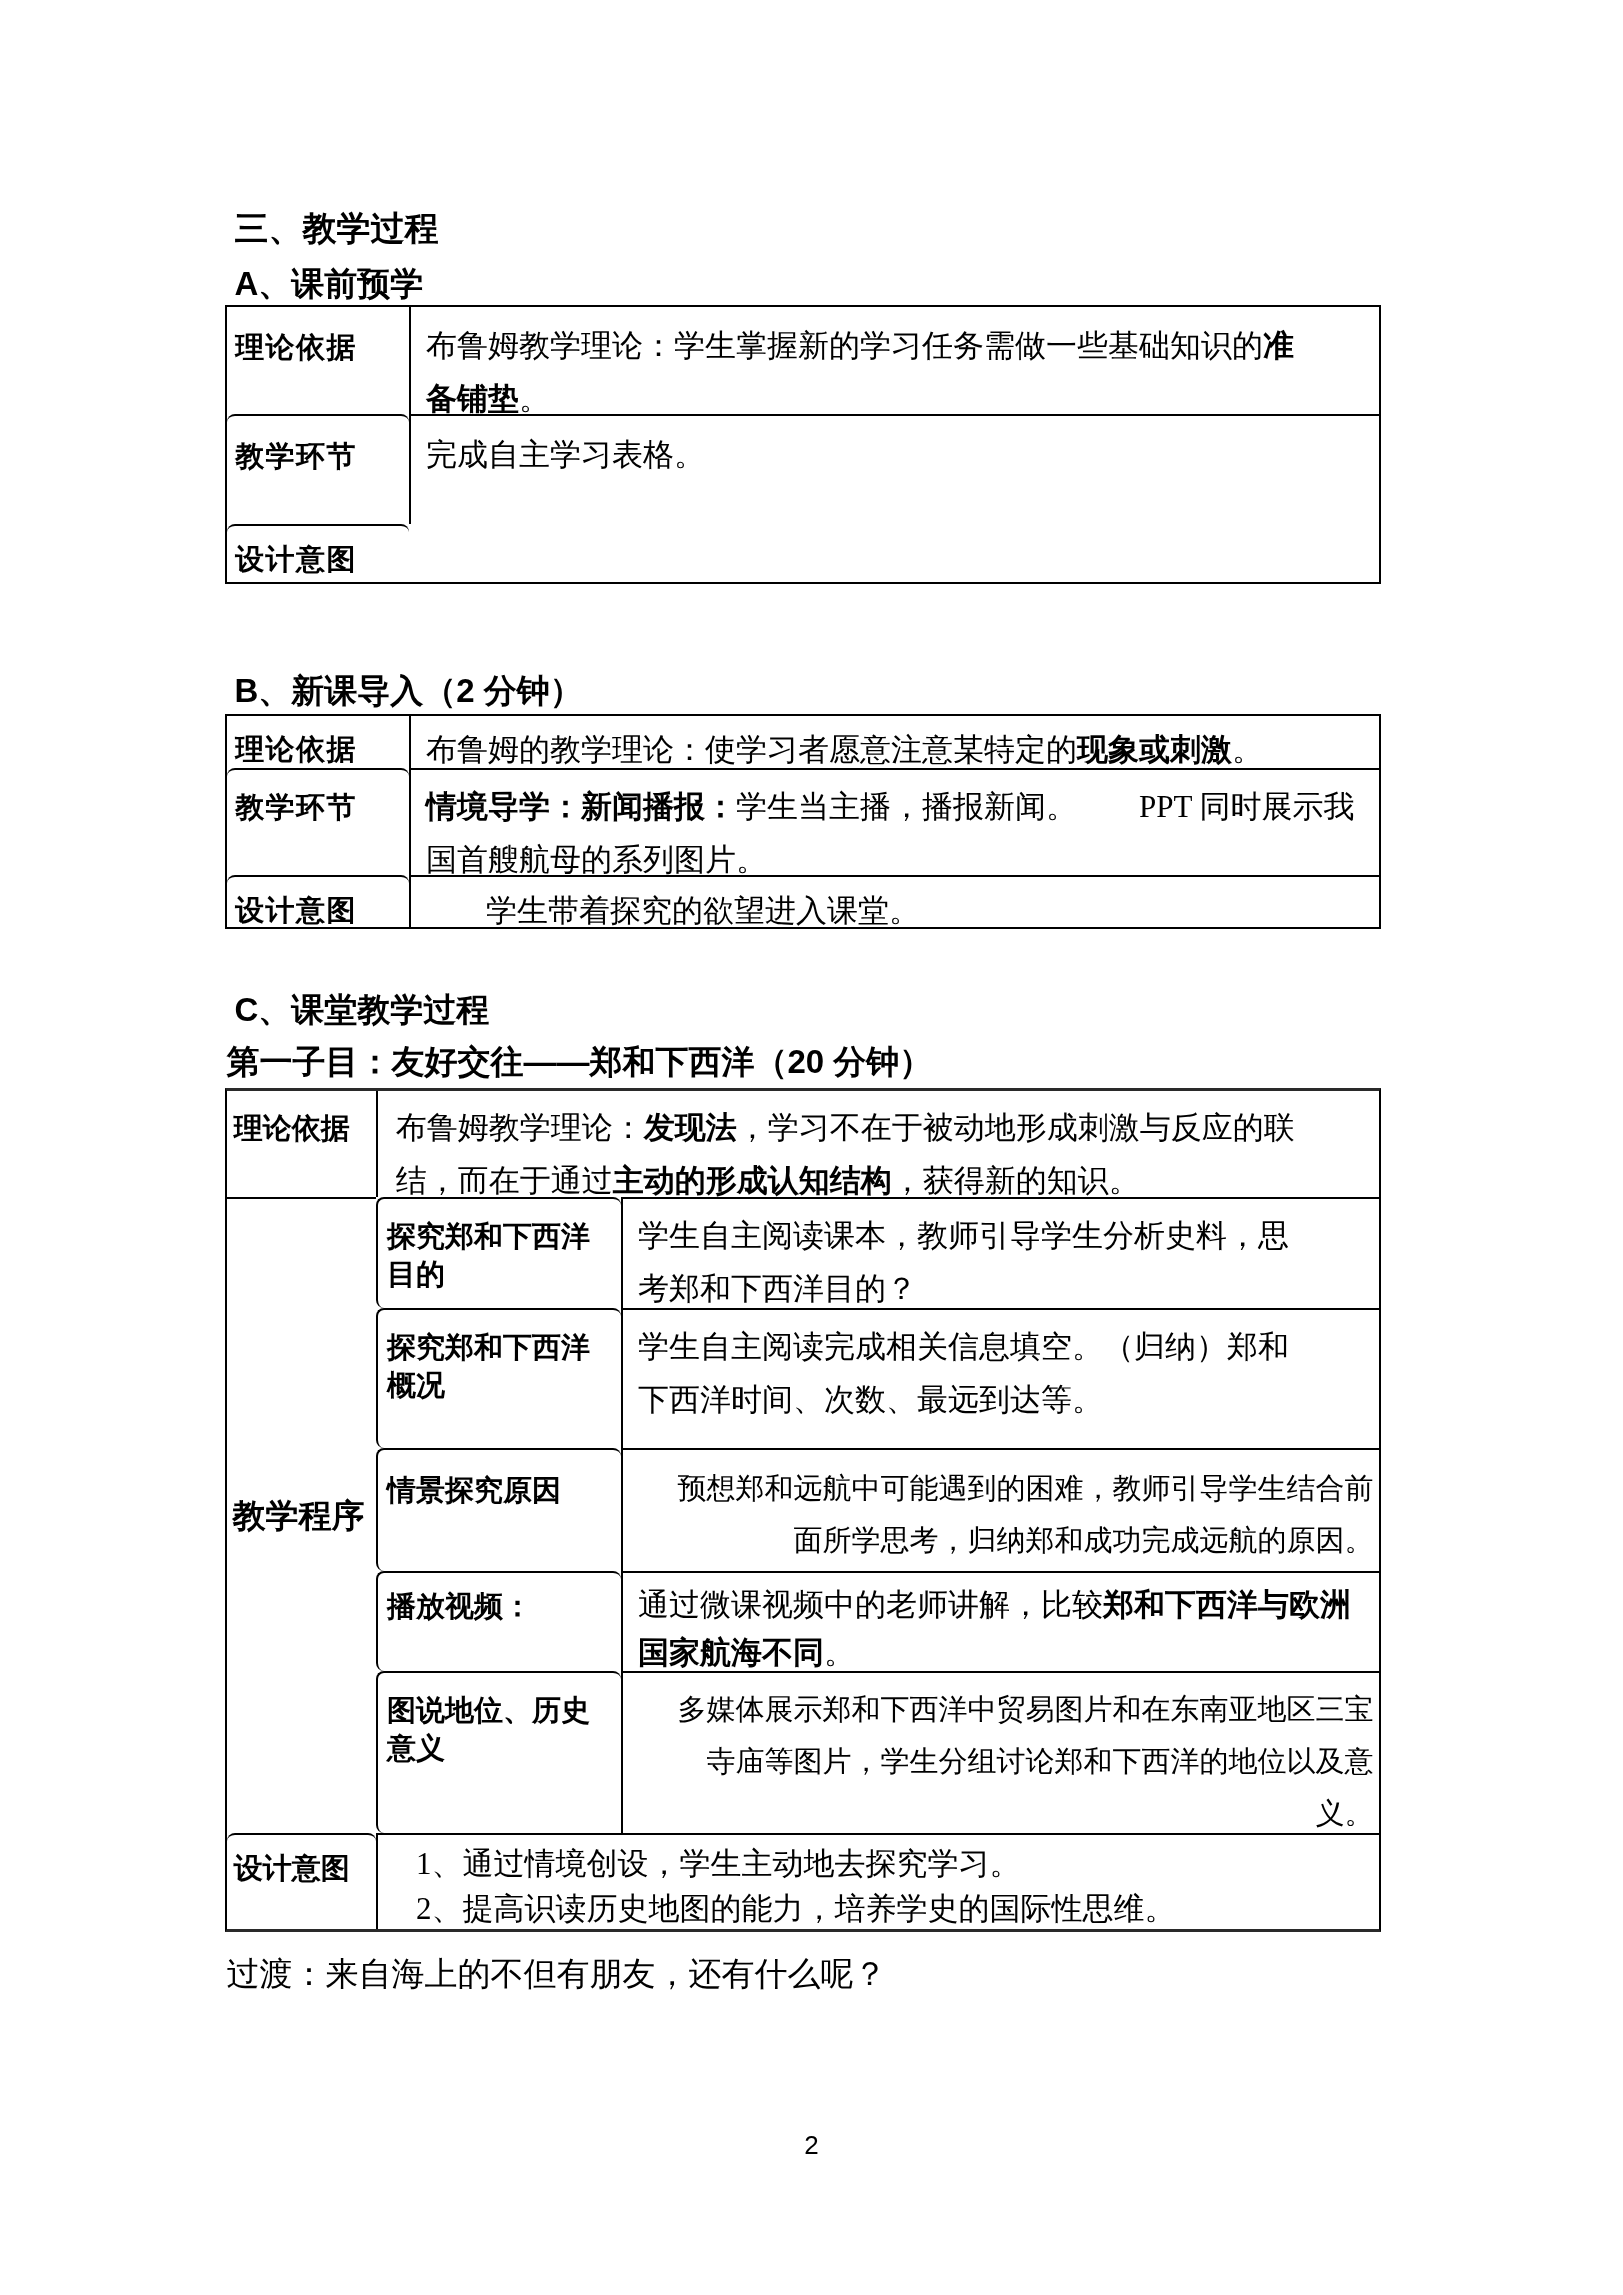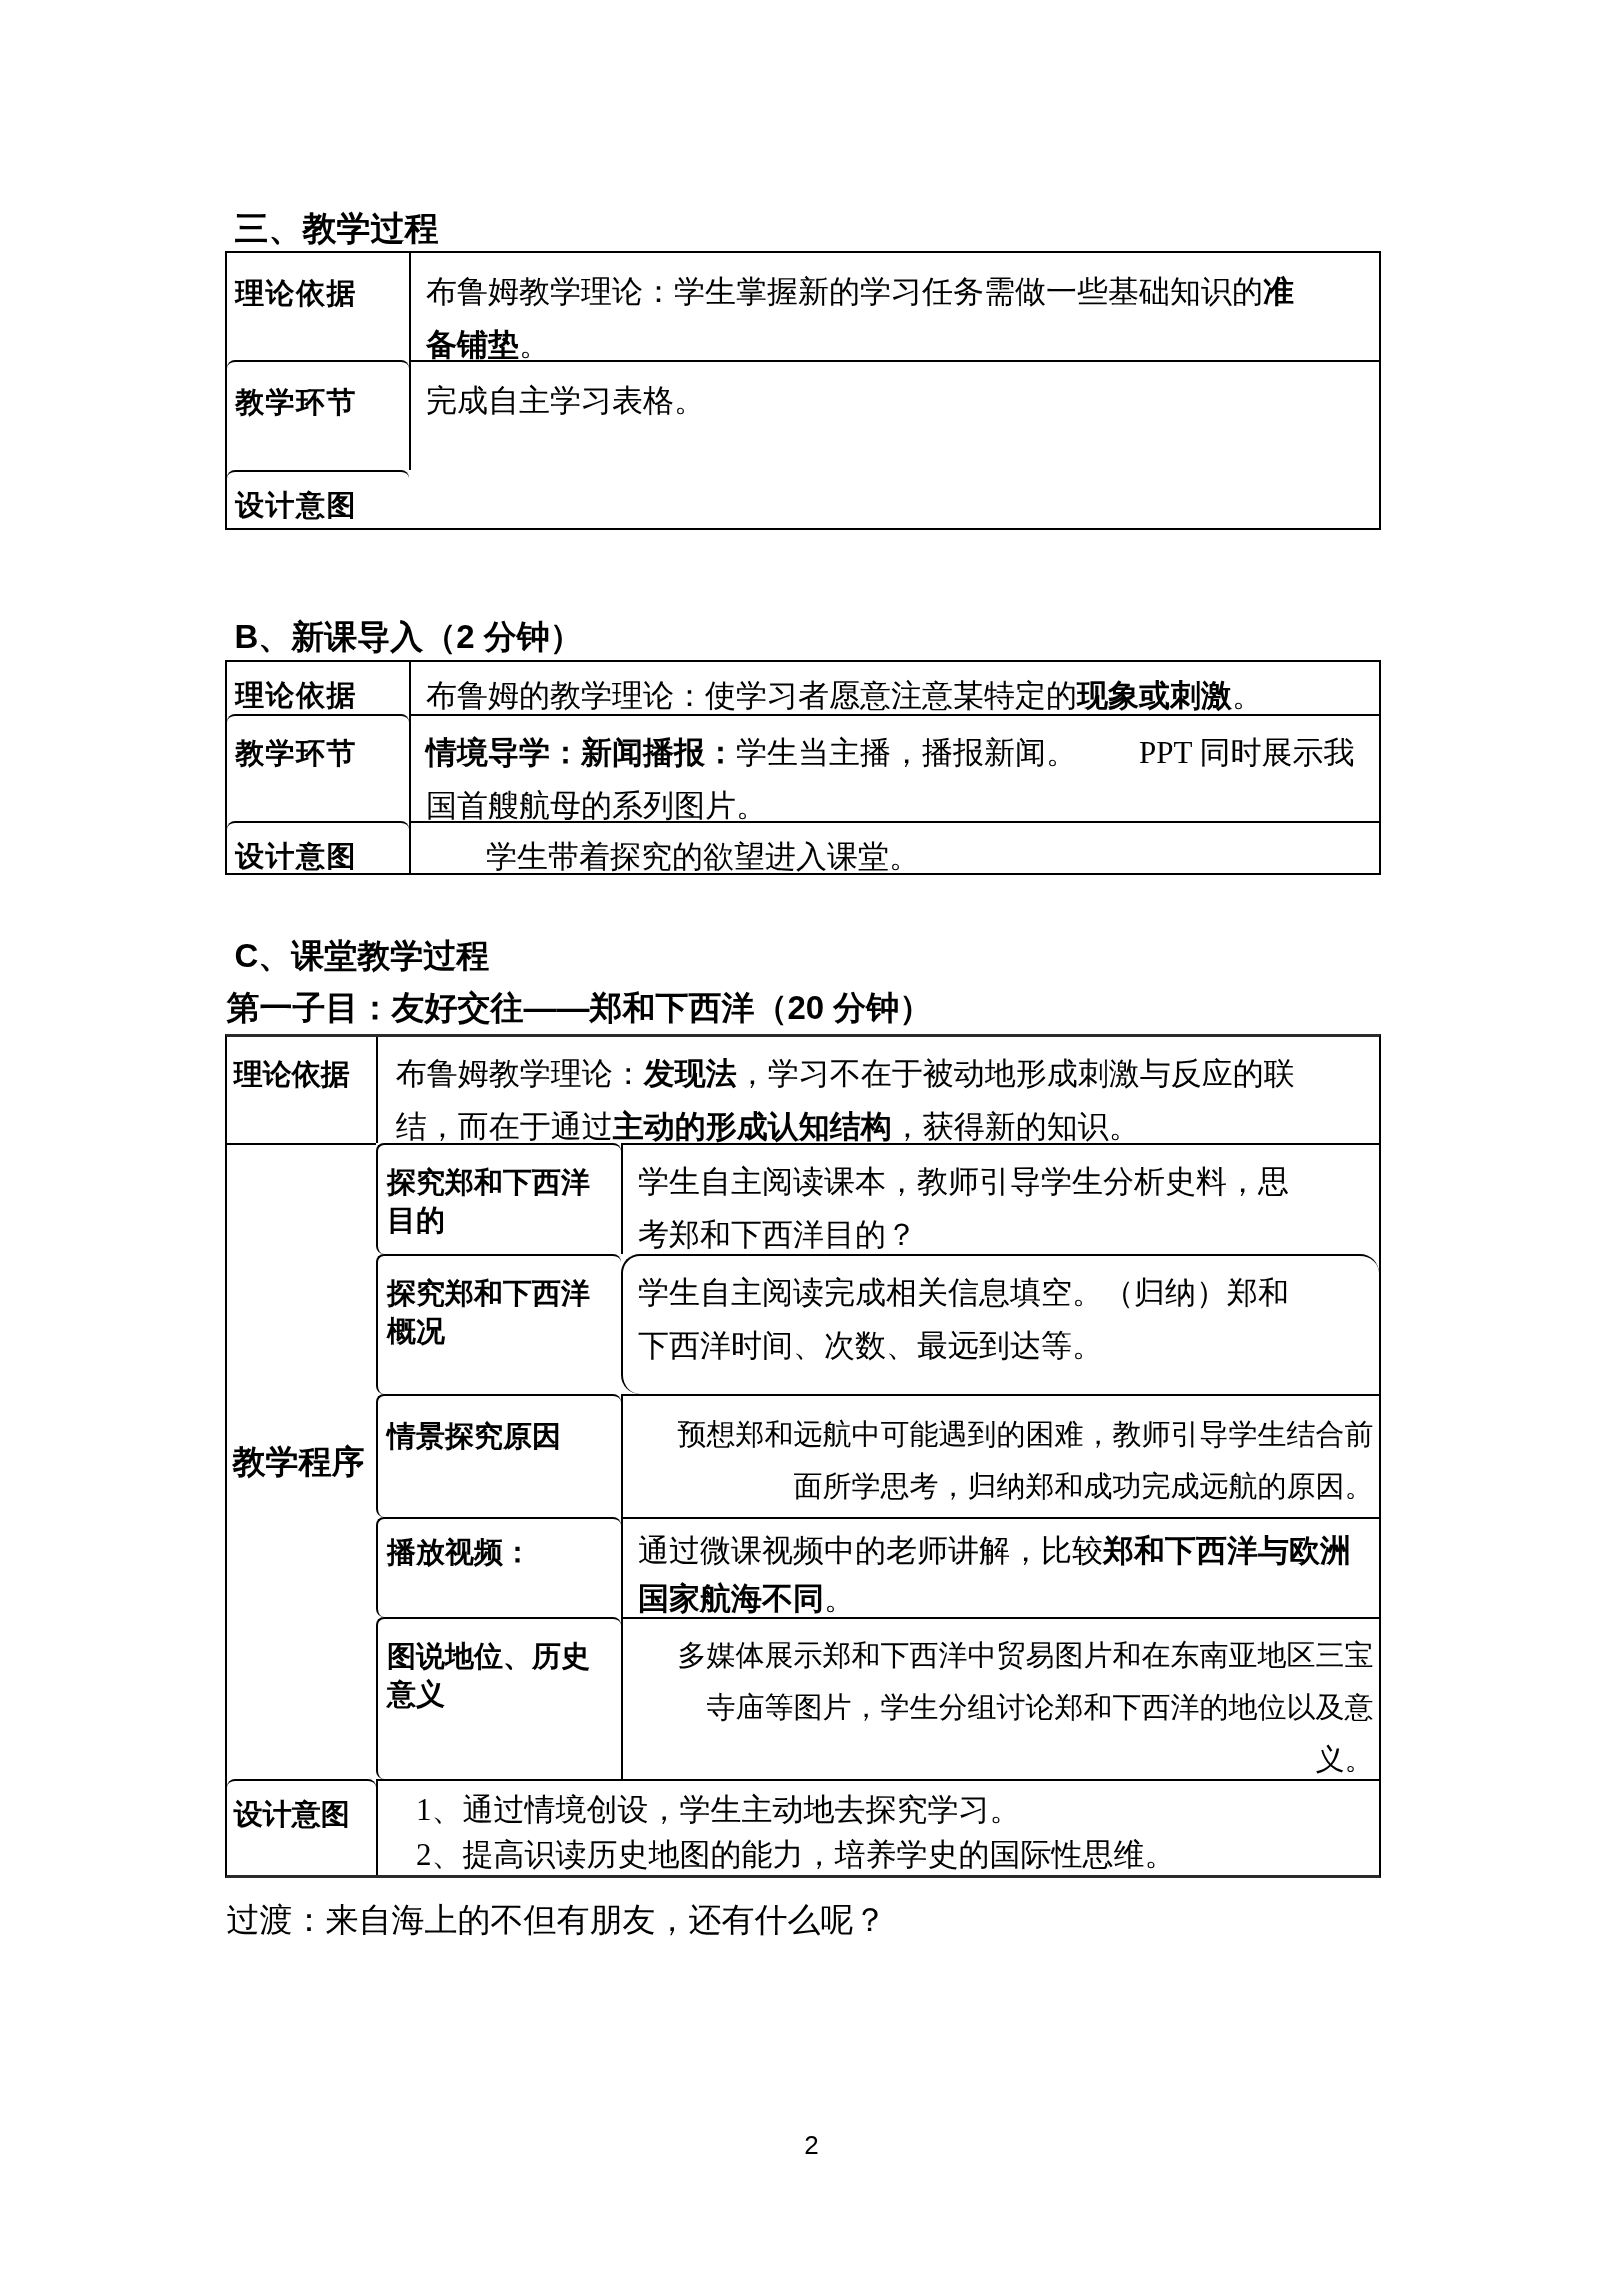--- a/index.html
+++ b/index.html
@@ -88,20 +88,21 @@
     font-size: 26px; line-height: 30px;
   }
 </style>
 </head>
 <body>
 
 <div class="content">
 
   <div class="hd h-main">三、教学过程</div>
 
+  <div class="hd h-sec h-a">A、课前预学</div>
 
   <div class="tbl tbl-a">
     <div class="lbl pt18 lpt30">理论依据</div>
     <div class="cell bl pt18">布鲁姆教学理论：学生掌握新的学习任务需做一些基础知识的<b>准
 备铺垫</b>。</div>
     <div class="lbl bt lpt30">教学环节</div>
     <div class="cell bl bt pt18">完成自主学习表格。</div>
     <div class="lbl bt lpt20">设计意图</div>
   </div>
 
@@ -128,21 +129,21 @@
 
     <div class="proc-lbl" style="grid-column:1; grid-row:2/7;">教学程序</div>
 
     <div class="lbl sublbl bl bt lpt26" style="grid-column:2; grid-row:2;">探究郑和下西洋
 目的</div>
     <div class="cell bl bt pt14" style="grid-column:3; grid-row:2;">学生自主阅读课本，教师引导学生分析史料，思
 考郑和下西洋目的？</div>
 
     <div class="lbl sublbl bl bt lpt26" style="grid-column:2; grid-row:3;">探究郑和下西洋
 概况</div>
-    <div class="cell bl bt pt14" style="grid-column:3; grid-row:3;border-radius:19px;">学生自主阅读完成相关信息填空。（归纳）郑和
+    <div class="cell bl bt pt14" style="grid-column:3; grid-row:3;">学生自主阅读完成相关信息填空。（归纳）郑和
 下西洋时间、次数、最远到达等。</div>
 
     <div class="lbl sublbl bl bt lpt30" style="grid-column:2; grid-row:4;">情景探究原因</div>
     <div class="cell bl bt pt18 sm" style="grid-column:3; grid-row:4;">预想郑和远航中可能遇到的困难，教师引导学生结合前
 面所学思考，归纳郑和成功完成远航的原因。</div>
 
     <div class="lbl sublbl bl bt lpt20" style="grid-column:2; grid-row:5;">播放视频：</div>
     <div class="cell bl bt pt12 r4c" style="grid-column:3; grid-row:5;">通过微课视频中的老师讲解，比较<b>郑和下西洋与欧洲
 国家航海不同</b>。</div>
 

